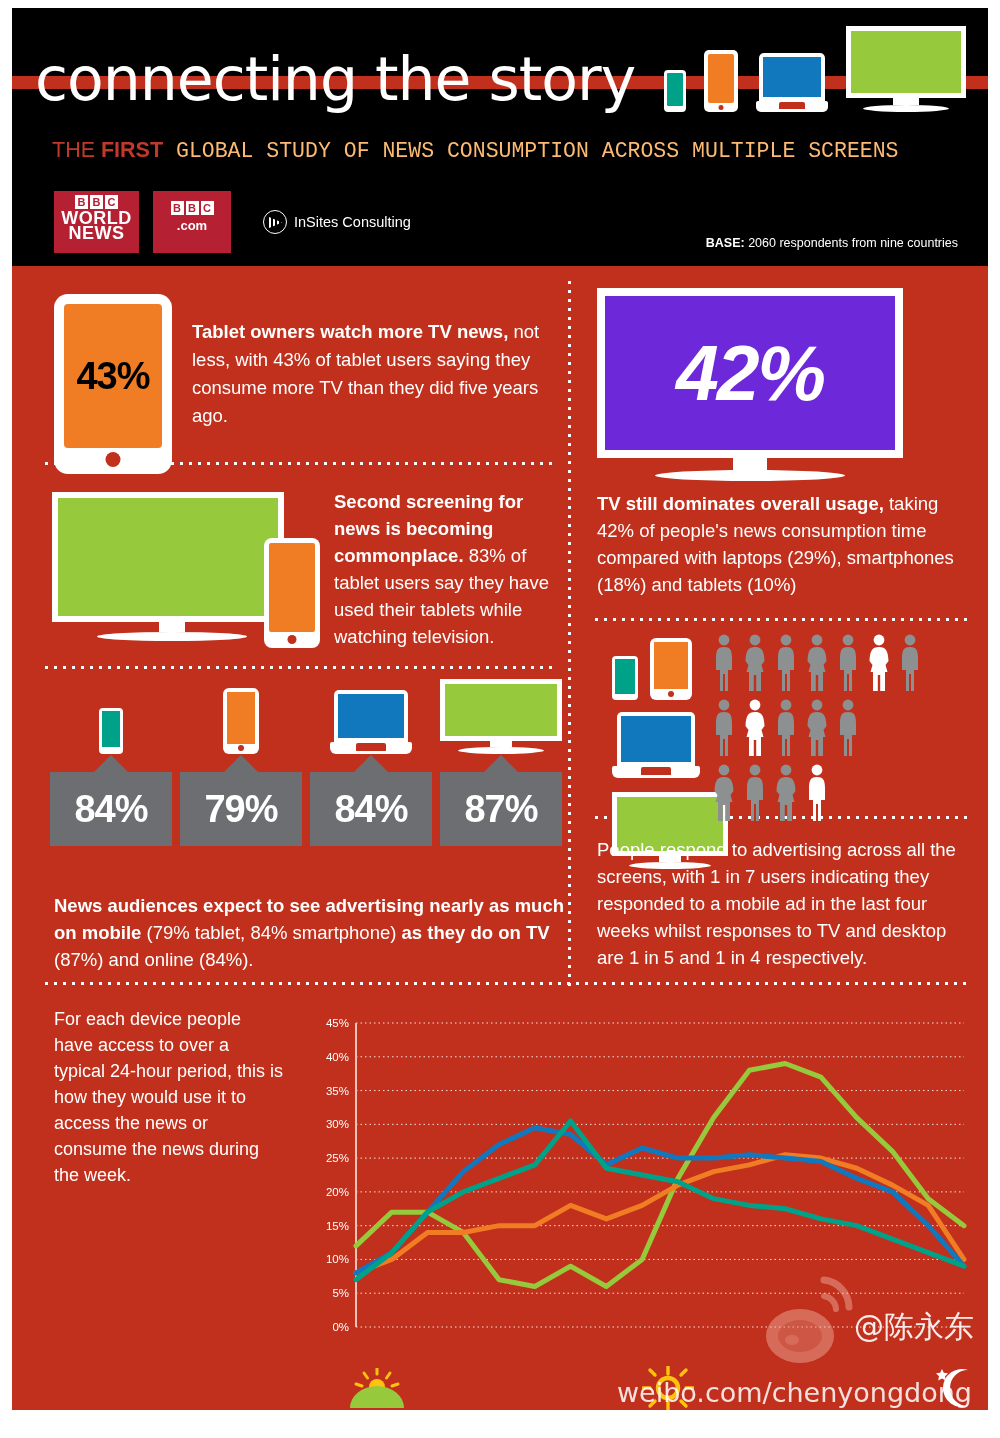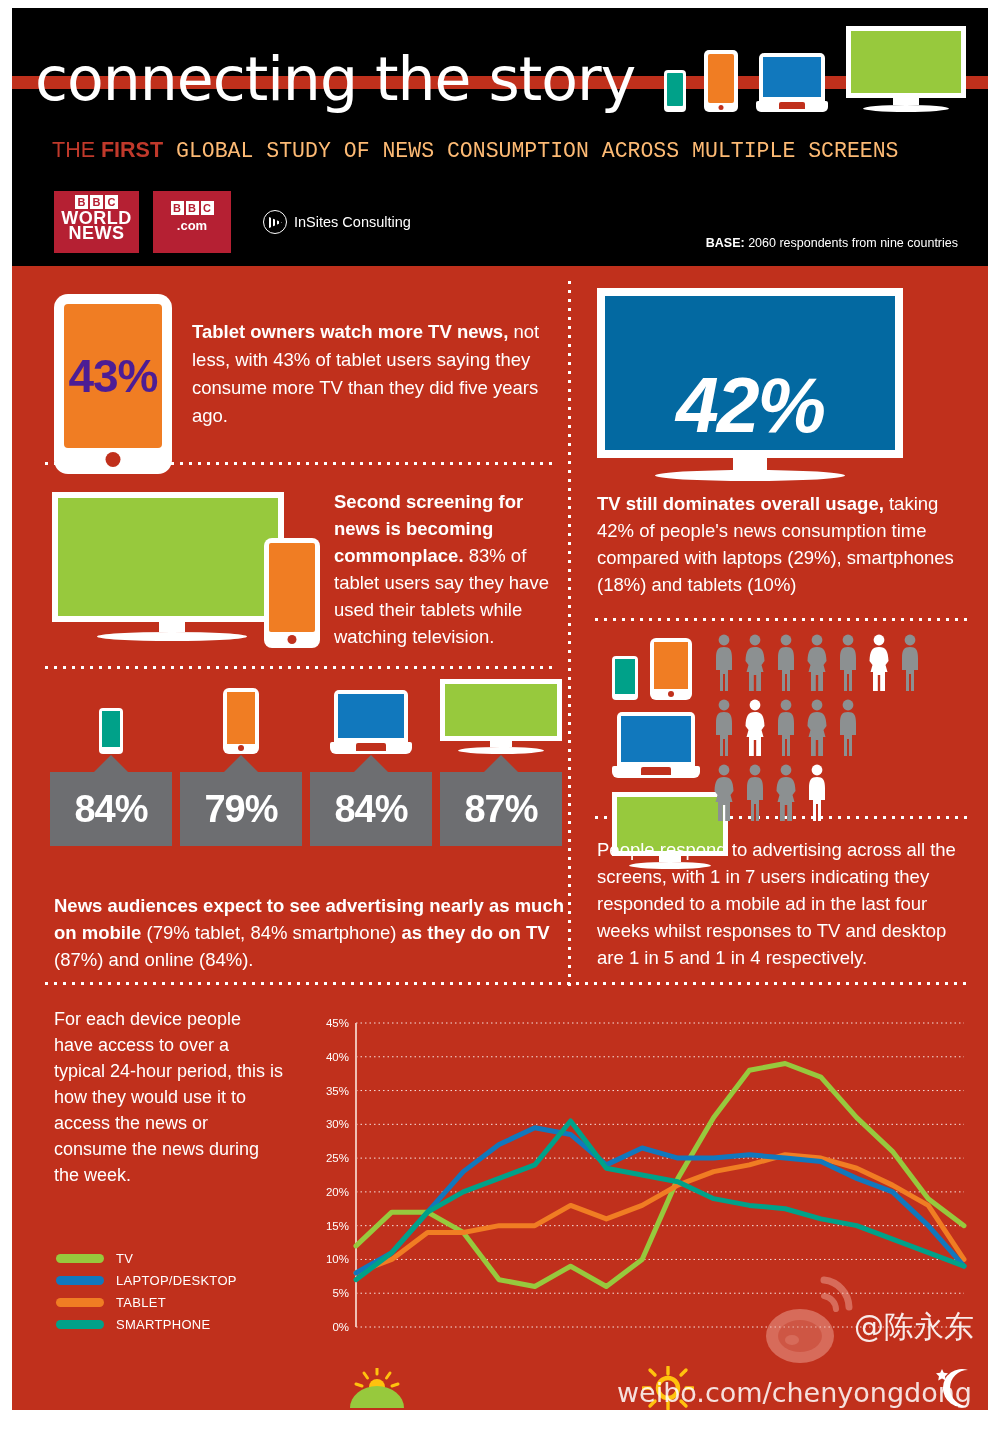--- a/index.html
+++ b/index.html
@@ -88,21 +88,21 @@
     background-size:3px 9px; background-repeat:repeat-y;
   }
   .txt { font-family:"Liberation Sans", sans-serif; }
   .txt b { font-weight:bold; }
 
   
   .phone43 { position:absolute; left:42px; top:28px; width:118px; height:180px;
     background:#ffffff; border-radius:14px; padding:10px 10px 26px 10px;}
   .phone43 .scr{width:100%;height:100%;background:#f07d23;border-radius:4px;
     display:flex;align-items:center;justify-content:center;}
-  .phone43 .scr span{font-size:46px;font-weight:bold;color:#4c1d95;letter-spacing:-1px;}
+  .phone43 .scr span{font-size:38px;font-weight:bold;color:#000000;letter-spacing:-1px;}
   .phone43::after{content:"";position:absolute;left:50%;transform:translateX(-50%);bottom:7px;width:15px;height:15px;border-radius:50%;background:#c0301c;}
 
   .t1 { position:absolute; left:180px; top:52px; width:368px; font-size:18.5px; line-height:28px;}
 
   
   .tv2 { position:absolute; left:40px; top:226px; width:240px;}
   .tv2 .scr{width:232px;height:130px;background:#ffffff;padding:6px;}
   .tv2 .scr i{display:block;width:100%;height:100%;background:#97c93d;}
   .tv2 .stand{width:26px;height:10px;background:#ffffff;margin:0 auto;}
   .tv2 .foot{width:150px;height:9px;background:#ffffff;margin:0 auto;border-radius:50%;}
@@ -137,21 +137,21 @@
   .i-tv-s .scr i{display:block;width:100%;height:100%;background:#97c93d;}
   .i-tv-s .stand{width:22px;height:6px;background:#fff;margin:0 auto;}
   .i-tv-s .foot{width:86px;height:7px;background:#fff;margin:0 auto;border-radius:50%;}
 
   .t3 { position:absolute; left:42px; top:626px; width:510px; font-size:18.5px; line-height:27px;}
 
   
   .tv42 { position:absolute; left:585px; top:22px; width:306px;}
   .tv42 .scr{width:306px;height:170px;background:#ffffff;padding:8px;
     display:flex;align-items:center;justify-content:center;}
-  .tv42 .scr i{display:flex;align-items:flex-end;justify-content:center;width:100%;height:100%;background:#0369a1;}
+  .tv42 .scr i{display:flex;align-items:center;justify-content:center;width:100%;height:100%;background:#6d28d9;}
   .tv42 .scr span{font-size:77px;font-weight:bold;color:#ffffff;letter-spacing:-2px;}
   .tv42 .stand{width:34px;height:12px;background:#ffffff;margin:0 auto;}
   .tv42 .foot{width:190px;height:11px;background:#ffffff;margin:0 auto;border-radius:50%;}
 
   .t4 { position:absolute; left:585px; top:224px; width:380px; font-size:18.5px; line-height:27px;}
 
   .devstack { position:absolute; left:600px; top:372px; }
   .people { position:absolute; left:700px; top:368px; }
   .prow { display:flex; gap:7px; margin-bottom:7px; }
   .t5 { position:absolute; left:585px; top:570px; width:380px; font-size:18.5px; line-height:27px;}
@@ -437,38 +437,20 @@
           <svg viewBox="0 0 24 58" width="24" height="58">
             <circle cx="12" cy="6" r="5.4" fill="#ffffff"></circle>
             <path d="M12 13 C6 13 4 16 4 24 L4 36 L8 36 L8 57 L11 57 L11 40 L13 40 L13 57 L16 57 L16 36 L20 36 L20 24 C20 16 18 13 12 13 Z" fill="#ffffff"></path>
           </svg>
         </div>
       </div>
 
     <div class="t5 txt">People respond to advertising across all the screens, with 1 in 7 users indicating they responded to a mobile ad in the last four weeks whilst responses to TV and desktop are 1 in 5 and 1 in 4 respectively.</div>
 
     <div class="chart-note txt">For each device people have access to over a typical 24-hour period, this is how they would use it to access the news or consume the news during the week.</div>
-    <div class="legend" id="legend">
-        <div class="leg-row">
-          <div class="leg-sw" style="background: rgb(151, 201, 61);"></div>
-          <div class="leg-lb">TV</div>
-        </div>
-        <div class="leg-row">
-          <div class="leg-sw" style="background: rgb(17, 120, 189);"></div>
-          <div class="leg-lb">LAPTOP/DESKTOP</div>
-        </div>
-        <div class="leg-row">
-          <div class="leg-sw" style="background: rgb(240, 125, 35);"></div>
-          <div class="leg-lb">TABLET</div>
-        </div>
-        <div class="leg-row">
-          <div class="leg-sw" style="background: rgb(0, 161, 137);"></div>
-          <div class="leg-lb">SMARTPHONE</div>
-        </div>
-      </div>
 
     <div class="chart" id="chart"><svg viewBox="0 0 660 352" width="660" height="352">
           <line x1="44" x2="652" y1="316" y2="316" stroke="#ffffff" stroke-width="1" stroke-dasharray="1.5 3" opacity="0.85"></line>
           <text x="37" y="320" text-anchor="end" fill="#ffffff" font-size="11.5" font-family="Liberation Sans, sans-serif">0%</text>
           <line x1="44" x2="652" y1="282.22222222222223" y2="282.22222222222223" stroke="#ffffff" stroke-width="1" stroke-dasharray="1.5 3" opacity="0.85"></line>
           <text x="37" y="286.22222222222223" text-anchor="end" fill="#ffffff" font-size="11.5" font-family="Liberation Sans, sans-serif">5%</text>
           <line x1="44" x2="652" y1="248.44444444444446" y2="248.44444444444446" stroke="#ffffff" stroke-width="1" stroke-dasharray="1.5 3" opacity="0.85"></line>
           <text x="37" y="252.44444444444446" text-anchor="end" fill="#ffffff" font-size="11.5" font-family="Liberation Sans, sans-serif">10%</text>
           <line x1="44" x2="652" y1="214.66666666666669" y2="214.66666666666669" stroke="#ffffff" stroke-width="1" stroke-dasharray="1.5 3" opacity="0.85"></line>
           <text x="37" y="218.66666666666669" text-anchor="end" fill="#ffffff" font-size="11.5" font-family="Liberation Sans, sans-serif">15%</text>

